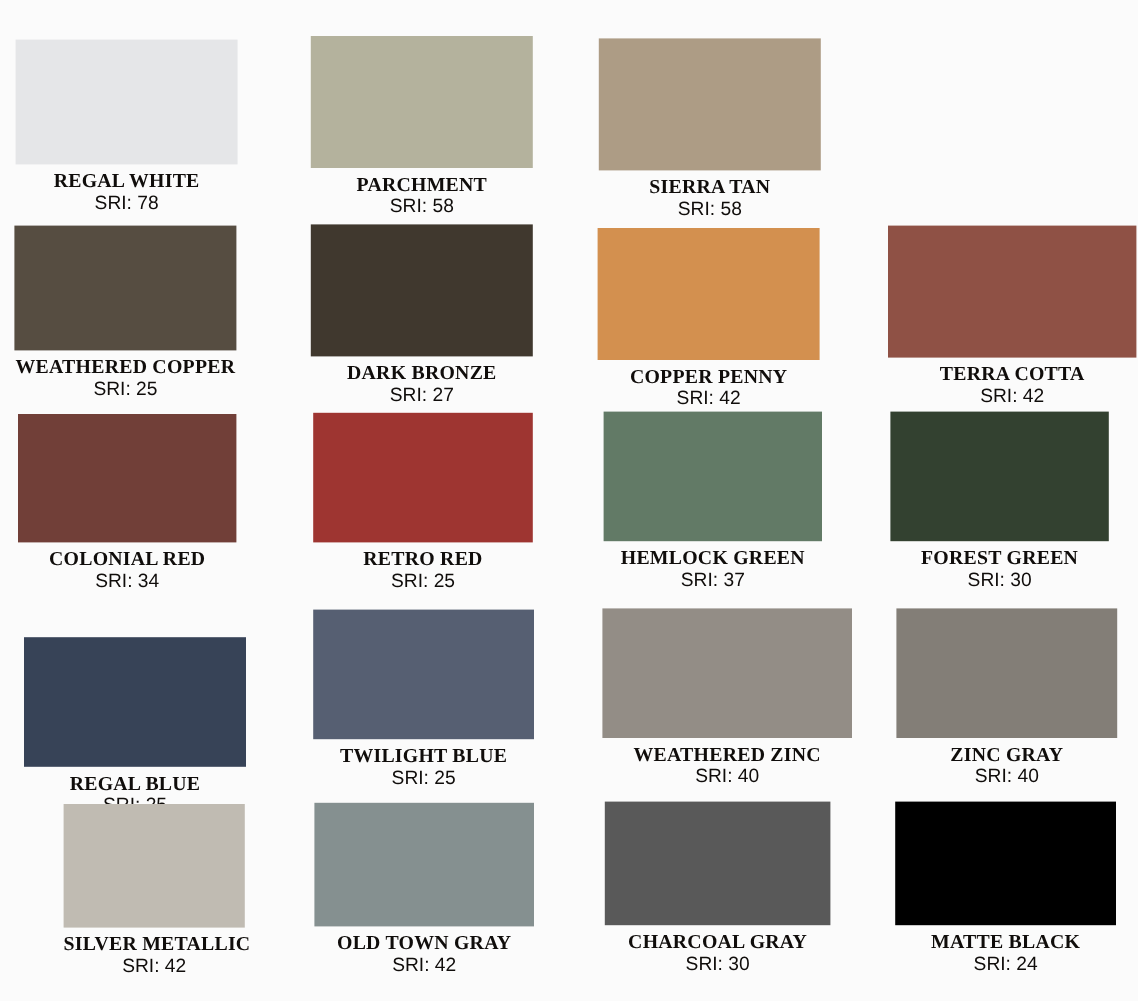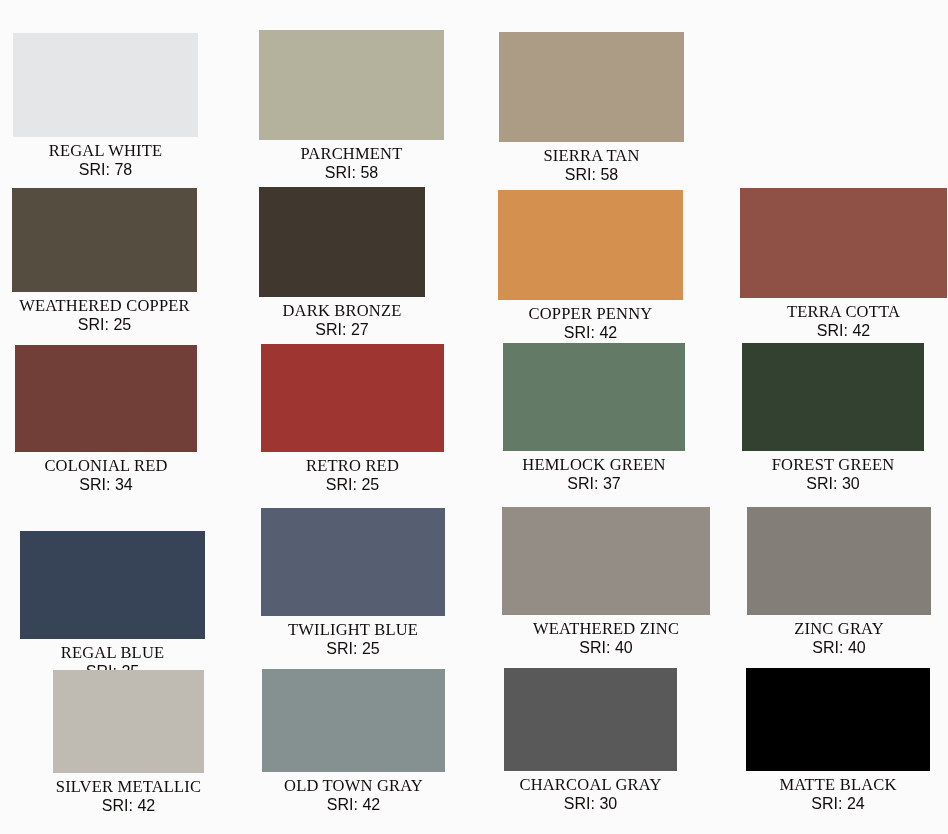--- a/index.html
+++ b/index.html
@@ -32,21 +32,21 @@
   .swatch-label {
     text-align: center;
     color: #100d0b;
     font-family: "Liberation Serif", "DejaVu Serif", serif;
     letter-spacing: 0.2px;
     line-height: 1.05;
     white-space: nowrap;
   }
   .swatch-name {
     font-size: 16.5px;
-    font-weight: 400;
+    font-weight: 700;
     margin-top: 5px;
   }
   .swatch-sri {
     font-size: 16px;
     font-weight: 400;
     margin-top: 3px;
     font-family: "Liberation Sans", "DejaVu Sans", sans-serif;
     letter-spacing: 0px;
   }
 </style>
@@ -67,21 +67,21 @@
     <div class="swatch-card" style="left: 499px; top: 32px; width: 185px;">
       <div class="swatch-chip" style="height: 110px; background: rgb(173, 156, 133);"></div>
       <div class="swatch-label swatch-name">SIERRA TAN</div>
       <div class="swatch-label swatch-sri">SRI: 58</div>
     </div>
     <div class="swatch-card" style="left: 12px; top: 188px; width: 185px;">
       <div class="swatch-chip" style="height: 104px; background: rgb(86, 77, 65);"></div>
       <div class="swatch-label swatch-name">WEATHERED COPPER</div>
       <div class="swatch-label swatch-sri">SRI: 25</div>
     </div>
-    <div class="swatch-card" style="left: 259px; top: 187px; width: 166px;">
+    <div class="swatch-card" style="left: 259px; top: 187px; width: 185px;">
       <div class="swatch-chip" style="height: 110px; background: rgb(64, 56, 46);"></div>
       <div class="swatch-label swatch-name">DARK BRONZE</div>
       <div class="swatch-label swatch-sri">SRI: 27</div>
     </div>
     <div class="swatch-card" style="left: 498px; top: 190px; width: 185px;">
       <div class="swatch-chip" style="height: 110px; background: rgb(211, 144, 79);"></div>
       <div class="swatch-label swatch-name">COPPER PENNY</div>
       <div class="swatch-label swatch-sri">SRI: 42</div>
     </div>
     <div class="swatch-card" style="left: 740px; top: 188px; width: 207px;">
@@ -132,21 +132,21 @@
     <div class="swatch-card" style="left: 21px; top: 670px; width: 183px; padding-left: 32px;">
       <div class="swatch-chip" style="height: 103px; background: rgb(192, 187, 178);"></div>
       <div class="swatch-label swatch-name">SILVER METALLIC</div>
       <div class="swatch-label swatch-sri">SRI: 42</div>
     </div>
     <div class="swatch-card" style="left: 262px; top: 669px; width: 183px;">
       <div class="swatch-chip" style="height: 103px; background: rgb(133, 144, 144);"></div>
       <div class="swatch-label swatch-name">OLD TOWN GRAY</div>
       <div class="swatch-label swatch-sri">SRI: 42</div>
     </div>
-    <div class="swatch-card" style="left: 504px; top: 668px; width: 173px;">
+    <div class="swatch-card" style="left: 504px; top: 668px; width: 188px;">
       <div class="swatch-chip" style="height: 103px; background: rgb(89, 89, 89);"></div>
       <div class="swatch-label swatch-name">CHARCOAL GRAY</div>
       <div class="swatch-label swatch-sri">SRI: 30</div>
     </div>
     <div class="swatch-card" style="left: 746px; top: 668px; width: 184px;">
       <div class="swatch-chip" style="height: 103px; background: rgb(0, 0, 0);"></div>
       <div class="swatch-label swatch-name">MATTE BLACK</div>
       <div class="swatch-label swatch-sri">SRI: 24</div>
     </div>
   </div>

